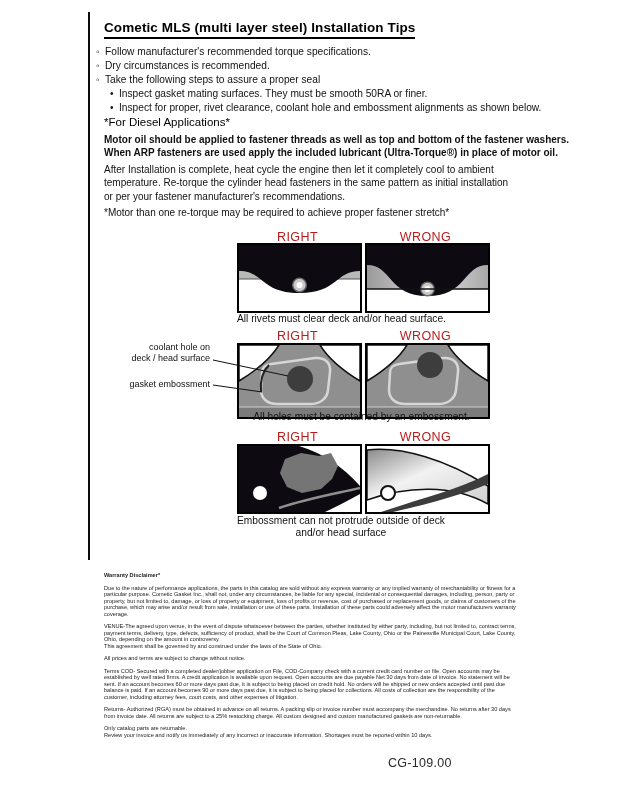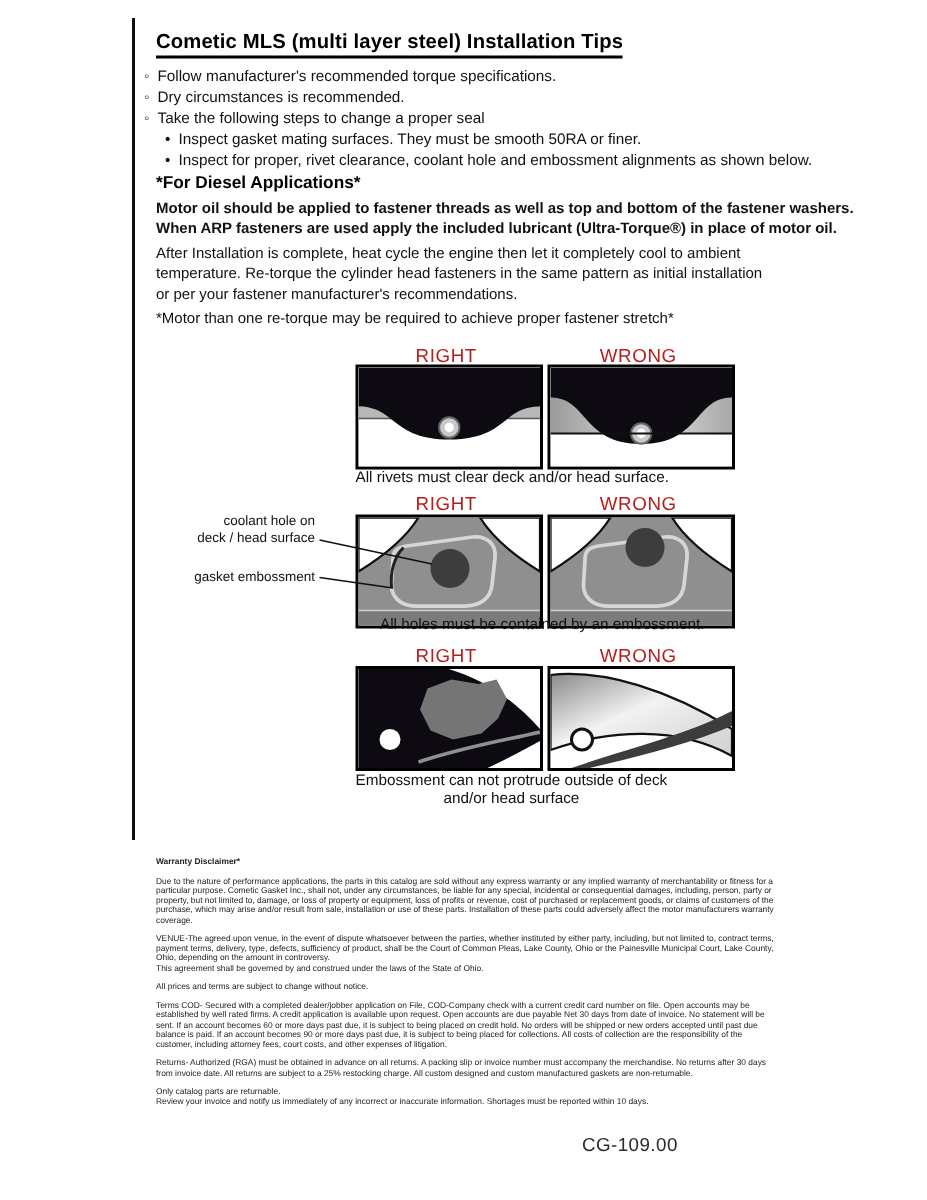--- a/index.html
+++ b/index.html
@@ -10,21 +10,21 @@
 
   .title{position:absolute;left:104px;top:20px;font-size:13.5px;font-weight:700;
          letter-spacing:.1px;border-bottom:2px solid #000;padding-bottom:2px;color:#000;}
 
   .bullets{position:absolute;left:96px;top:45px;font-size:10.2px;line-height:14px;color:#111;}
   .b-line{display:flex;}
   .b-line .mk{width:9px;flex:0 0 9px;}
   .b-line.sub{margin-left:14px;}
   .b-line.sub .mk{width:9px;}
 
-  .diesel-h{position:absolute;left:104px;top:116px;font-size:11.5px;font-weight:700;color:#000;}
+  .diesel-h{position:absolute;left:104px;top:116px;font-size:11.5px;font-weight:400;color:#000;}
   .body-p{position:absolute;left:104px;width:480px;font-size:10px;line-height:13.4px;
           white-space:pre-line;color:#111;}
   .p1{top:133px;font-weight:bold;}
   .p2{top:163px;}
   .note{position:absolute;left:104px;top:207px;font-size:10px;color:#111;}
 
   .rw-label{position:absolute;width:121px;text-align:center;font-size:12.5px;
             letter-spacing:.4px;color:#b91c1c;}
   .panel{position:absolute;width:121px;border:2px solid #000;box-sizing:content-box;background:#fff;}
   .panel svg{display:block;width:121px;}
@@ -61,21 +61,21 @@
     <div class="b-line">
       <span class="mk">◦</span>
       <span>Follow manufacturer's recommended torque specifications.</span>
     </div>
     <div class="b-line">
       <span class="mk">◦</span>
       <span>Dry circumstances is recommended.</span>
     </div>
     <div class="b-line">
       <span class="mk">◦</span>
-      <span>Take the following steps to change a proper seal</span>
+      <span>Take the following steps to assure a proper seal</span>
     </div>
     <div class="b-line sub">
       <span class="mk">•</span>
       <span>Inspect gasket mating surfaces.  They must be smooth 50RA or finer.</span>
     </div>
     <div class="b-line sub">
       <span class="mk">•</span>
       <span>Inspect for proper, rivet clearance, coolant hole and embossment alignments as shown below.</span>
     </div>
   </div>

